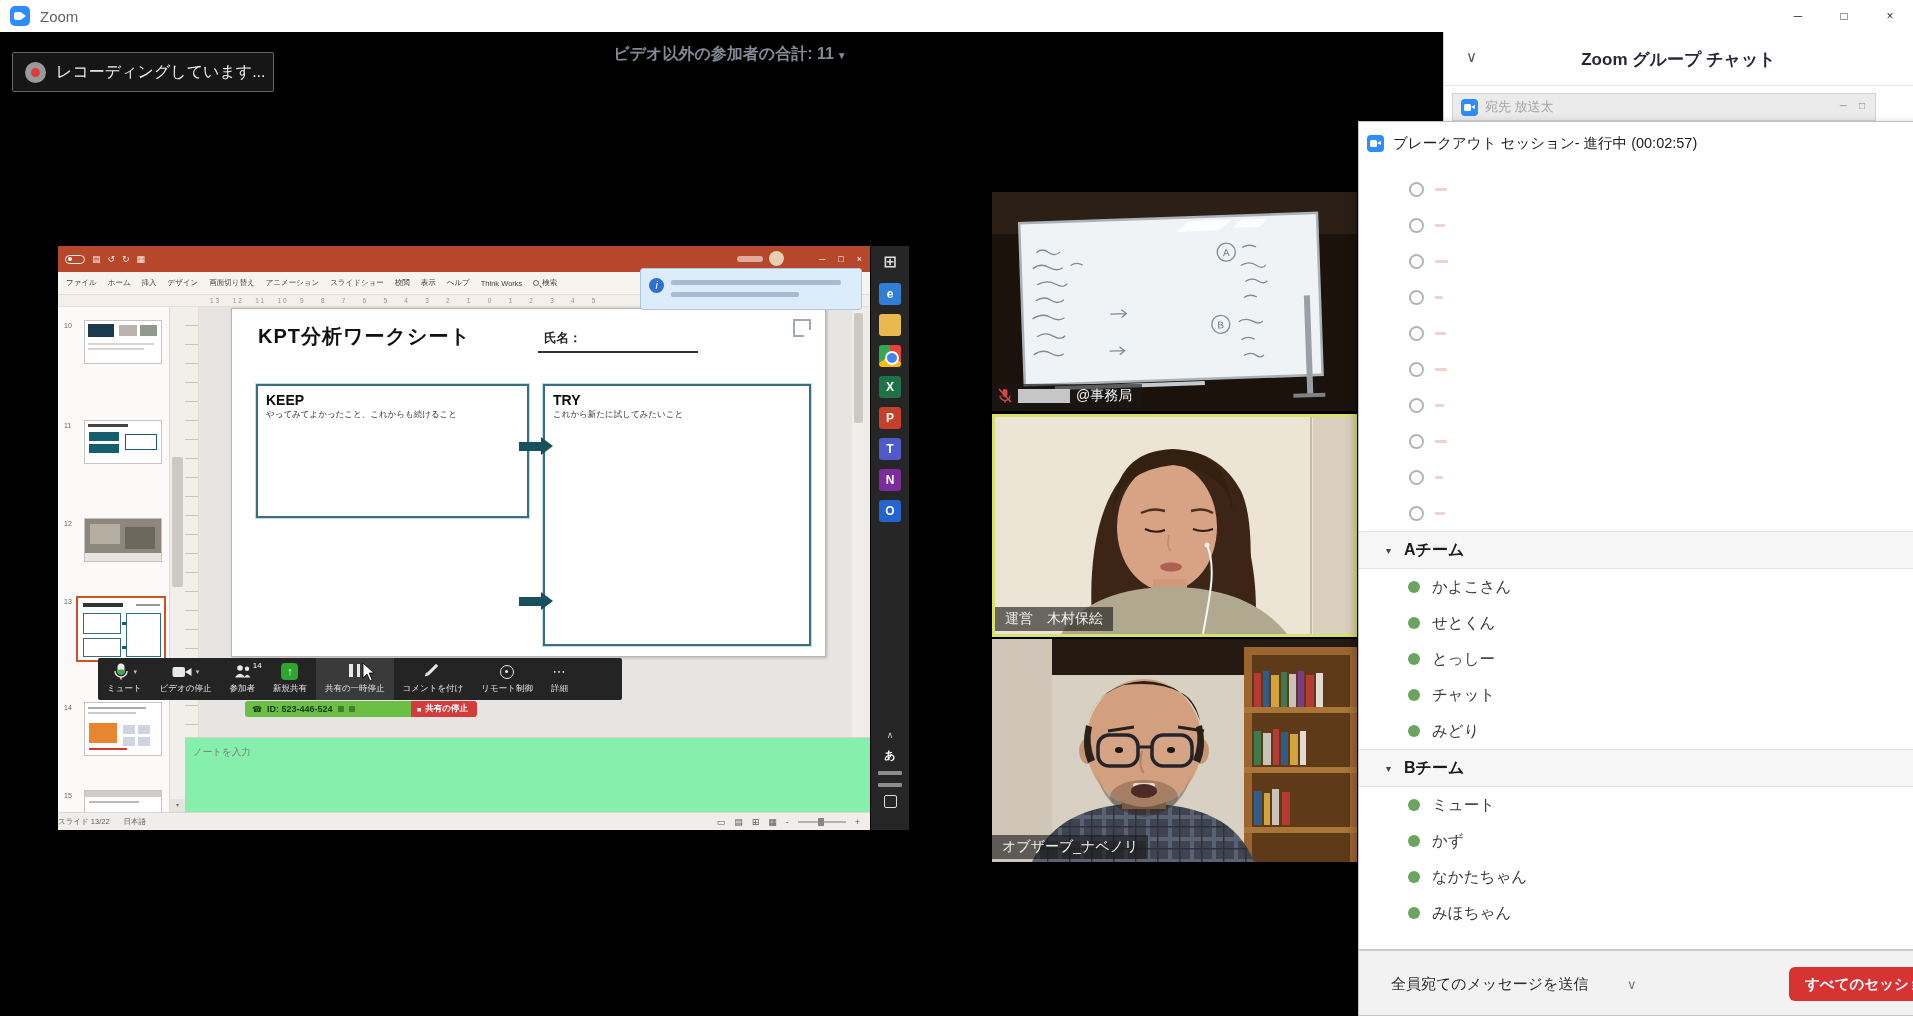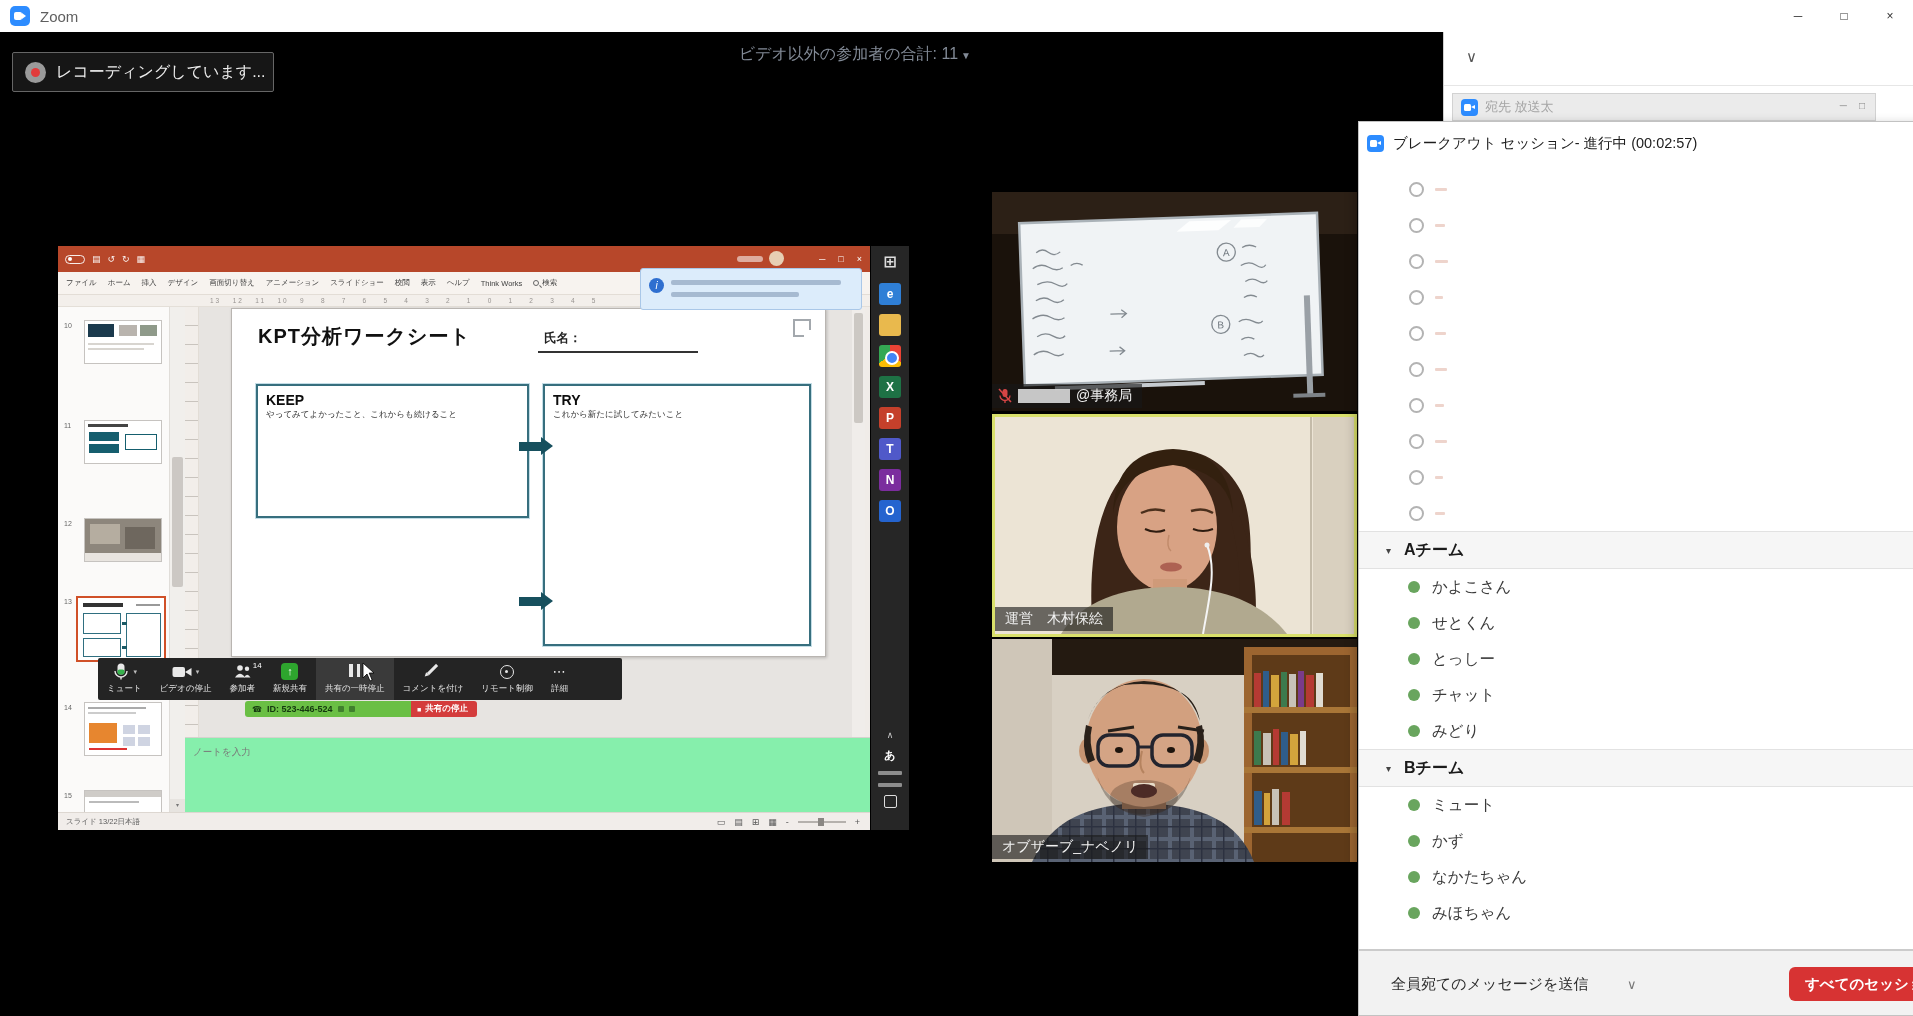--- a/index.html
+++ b/index.html
@@ -13,21 +13,21 @@
   .zoom-app-ic::after{content:"";position:absolute;left:12px;top:7px;border-left:4px solid #fff;border-top:3px solid transparent;border-bottom:3px solid transparent;transform:scaleX(-1);border-right:4px solid #fff;border-left:none}
   .tb-title{font-size:15px;color:#5f5f5f}
   .win-ctrls{position:absolute;right:0;top:0;height:32px;display:flex}
   .win-ctrls .wc{width:46px;height:32px;display:flex;align-items:center;justify-content:center;font-size:12px;color:#333}
 
   
   .rec-badge{position:absolute;left:12px;top:52px;width:262px;height:40px;background:#161616;border:1px solid #666;border-radius:2px;display:flex;align-items:center;z-index:30}
   .rec-ic{width:21px;height:21px;border-radius:50%;background:#9a9a9a;margin:0 10px 0 12px;position:relative;flex:none}
   .rec-ic::after{content:"";position:absolute;left:6px;top:6px;width:9px;height:9px;border-radius:50%;background:#e23b3b}
   .rec-badge span{font-size:16px;color:#ededed}
-  .ptc-summary{position:absolute;left:551px;top:44px;width:420px;text-align:right;font-size:16px;font-weight:normal;color:#828a96;z-index:30}
+  .ptc-summary{position:absolute;left:520px;top:44px;width:420px;text-align:center;font-size:16px;font-weight:bold;color:#828a96;z-index:30}
   .ptc-summary .caret{font-size:10px;margin-left:3px}
 
   
   .ppt{position:absolute;left:58px;top:246px;width:812px;height:584px;background:#f0ece8}
   .ppt-tb{position:absolute;left:0;top:0;right:0;height:26px;background:#b7472a;display:flex;align-items:center}
   .qat{display:flex;align-items:center;gap:7px;margin-left:7px}
   .qat .pill{width:20px;height:9px;border:1px solid rgba(255,255,255,.9);border-radius:5px;position:relative}
   .qat .pill::after{content:"";position:absolute;left:2px;top:1.5px;width:4px;height:4px;border-radius:50%;background:#fff}
   .qat .g{color:rgba(255,255,255,.92);font-size:9px;line-height:1}
   .ppt-doc-title{position:absolute;left:140px;right:270px;top:0;height:26px;line-height:26px;text-align:center;font-size:8px;color:rgba(255,255,255,.95);white-space:nowrap;overflow:hidden;text-overflow:ellipsis}
@@ -69,21 +69,21 @@
   .kbox p{font-size:8.5px;color:#333;margin:0 8px;line-height:1.25}
   .box-keep{left:24px;top:75px;width:273px;height:134px}
   .box-try{left:311px;top:75px;width:268px;height:262px}
   .box-problem{left:24px;top:225px;width:272px;height:112px}
   .kpt-arrow{position:absolute;width:22px;height:9px;background:#17505e}
   .kpt-arrow::after{content:"";position:absolute;left:22px;top:-5px;border-left:12px solid #17505e;border-top:9.5px solid transparent;border-bottom:9.5px solid transparent}
   .a1{left:287px;top:133px}.a2{left:287px;top:288px}
 
   .notes{position:absolute;left:127px;top:491px;right:0;height:75px;background:#86efac;border-top:1px solid #d6d2ce;font-size:9.5px;color:#787878;padding:8px 0 0 8px}
   .ppt-status{position:absolute;left:0;top:566px;right:0;height:18px;background:#f1edea;border-top:1px solid #ddd7d1;display:flex;align-items:center;font-size:7.5px;color:#5c5c5c}
-  .ppt-status .lft{margin-left:8px;display:flex;}
+  .ppt-status .lft{display:flex;gap:14px}
   .ppt-status .rgt{position:absolute;right:10px;display:flex;align-items:center;gap:9px;font-size:9px;color:#5a5a5a}
   .zslider{width:48px;height:2px;background:#b5b1ad;position:relative}
   .zslider::after{content:"";position:absolute;left:20px;top:-3px;width:6px;height:8px;background:#8a8783}
 
   
   .mini{position:absolute;inset:0}
   .mini .d{position:absolute}
 
   
   .taskbar{position:absolute;left:871px;top:246px;width:38px;height:584px;background:#262626;display:flex;flex-direction:column;align-items:center;padding-top:6px}
@@ -566,20 +566,21 @@
     <ellipse cx="152" cy="152" rx="13" ry="7" fill="#4c2b26"></ellipse>
   </svg>
   <div class="vlabel" style="padding-left:10px">
     <span>オブザーブ_ナベノリ</span>
   </div>
 </div>
 
 <div class="chat">
   <div class="chat-hd">
     <span class="chev">∨</span>
+    <div class="ttl">Zoom グループ チャット</div>
   </div>
 </div>
 
 <div class="ghost">
   <span class="zic"></span>
   <span class="txt">宛先 放送太</span>
   <span class="wi">
       <span>─</span>
       <span>□</span>
     </span>

